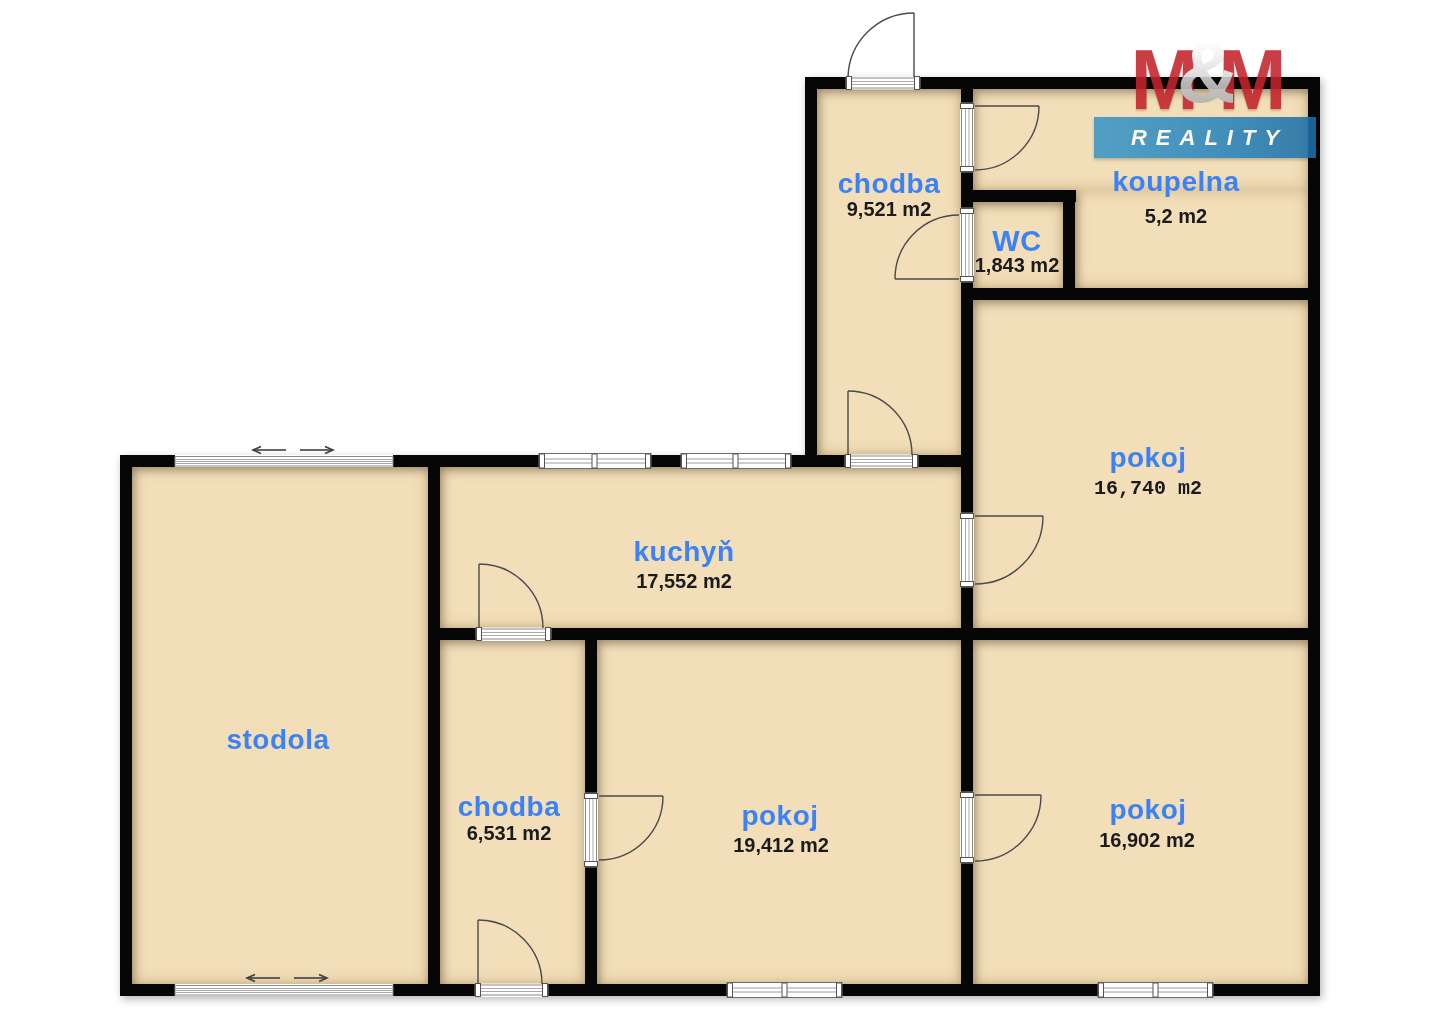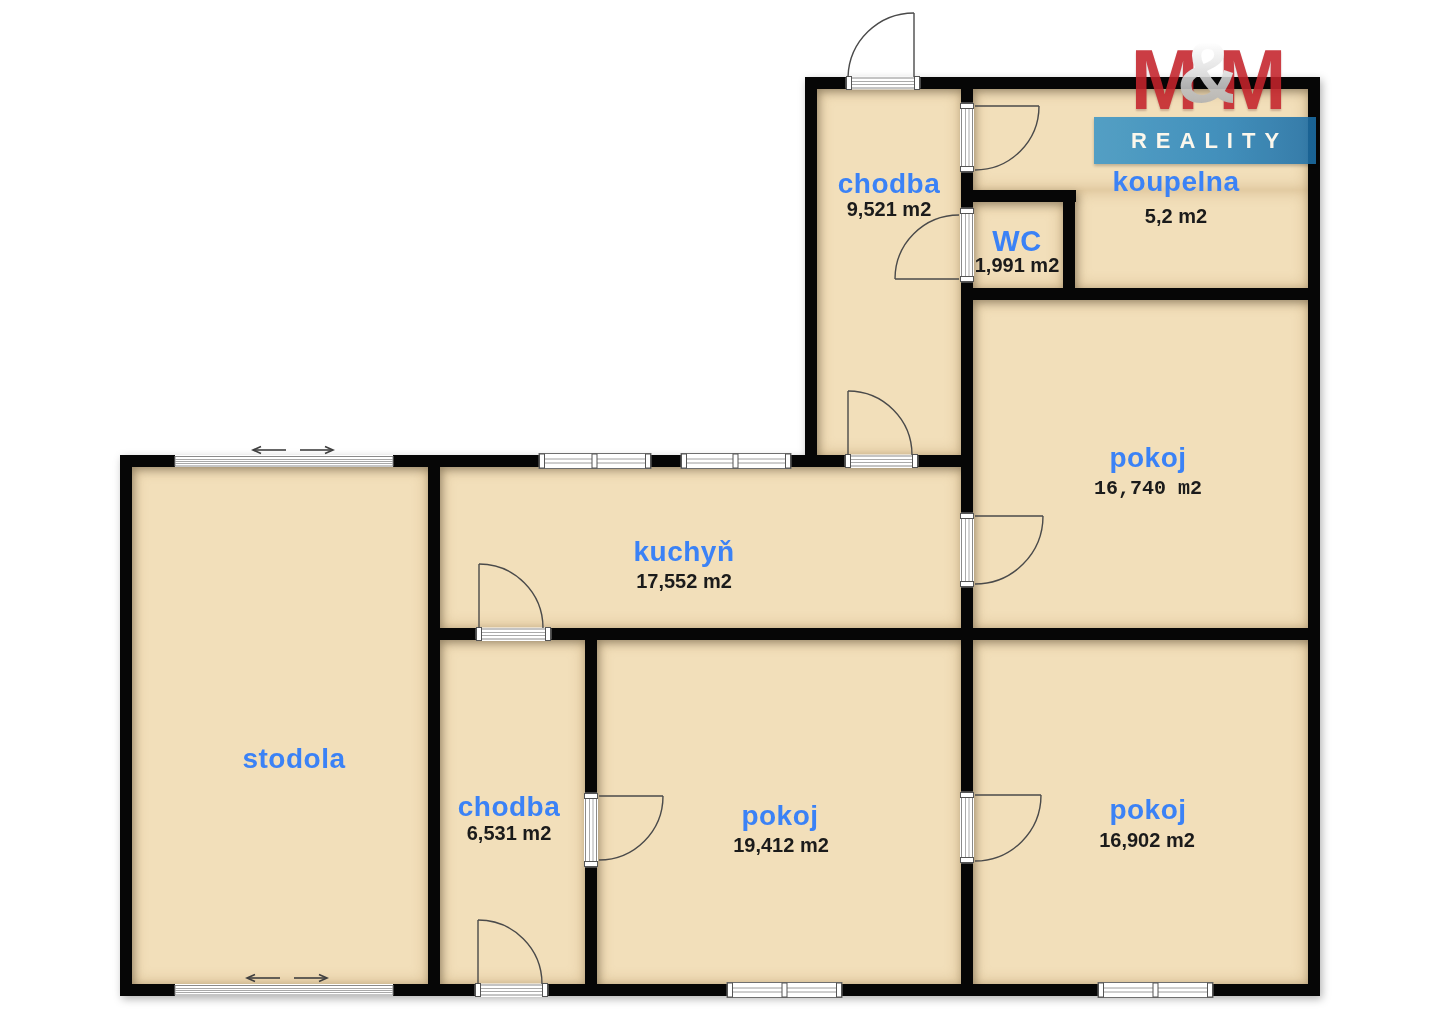--- a/index.html
+++ b/index.html
@@ -42,24 +42,25 @@
   .logo-mm .amp{
     display:inline-block;position:relative;z-index:2;
     margin:0 -15px;top:-6px;font-size:88px;
     color:#c9c9c9;
     background:linear-gradient(180deg,#ffffff 15%,#d9d9d9 55%,#9f9f9f 100%);
     -webkit-background-clip:text;background-clip:text;
     -webkit-text-fill-color:transparent;
     text-shadow:none;
   }
   .logo-band{
-    position:absolute;left:0;right:0;top:81px;height:47px;
+    position:absolute;left:0;right:0;top:81px;height:41px;
     background:linear-gradient(90deg,#3e97c6 0%,#2b86bd 55%,#1c6ea6 100%);
     display:flex;align-items:center;justify-content:center;
     box-shadow:0 2px 3px rgba(0,0,0,.25);
+    font-style:italic;
   }
   .logo-band span{
     color:#fdfbf4;font-weight:bold;font-size:22px;
     letter-spacing:9px;text-indent:9px;line-height:31px;
   }
 </style>
 </head>
 <body>
 
 <div class="stage">
@@ -274,29 +275,29 @@
     </g>
   </svg>
 
   <div class="rlabel" style="left:889px;top:184px;">chodba</div>
   <div class="rarea" style="left:889px;top:209px;">9,521 m2</div>
 
   <div class="rlabel" style="left:1176px;top:182px;">koupelna</div>
   <div class="rarea" style="left:1176px;top:216px;">5,2 m2</div>
 
   <div class="rlabel small" style="left:1017px;top:241px;">WC</div>
-  <div class="rarea" style="left:1017px;top:265px;">1,991 m2</div>
+  <div class="rarea" style="left:1017px;top:265px;">1,843 m2</div>
 
   <div class="rlabel" style="left:1148px;top:458px;">pokoj</div>
   <div class="rarea" style="left:1148px;top:488px;font-family:Liberation Mono, monospace;">16,740 m2</div>
 
   <div class="rlabel" style="left:684px;top:552px;">kuchyň</div>
   <div class="rarea" style="left:684px;top:581px;">17,552 m2</div>
 
-  <div class="rlabel" style="left:278px;top:759px;margin-left:16px;">stodola</div>
+  <div class="rlabel" style="left:278px;top:740px;">stodola</div>
 
   <div class="rlabel" style="left:509px;top:807px;">chodba</div>
   <div class="rarea" style="left:509px;top:833px;">6,531 m2</div>
 
   <div class="rlabel" style="left:780px;top:816px;">pokoj</div>
   <div class="rarea" style="left:781px;top:845px;">19,412 m2</div>
 
   <div class="rlabel" style="left:1148px;top:810px;">pokoj</div>
   <div class="rarea" style="left:1147px;top:840px;">16,902 m2</div>
 

